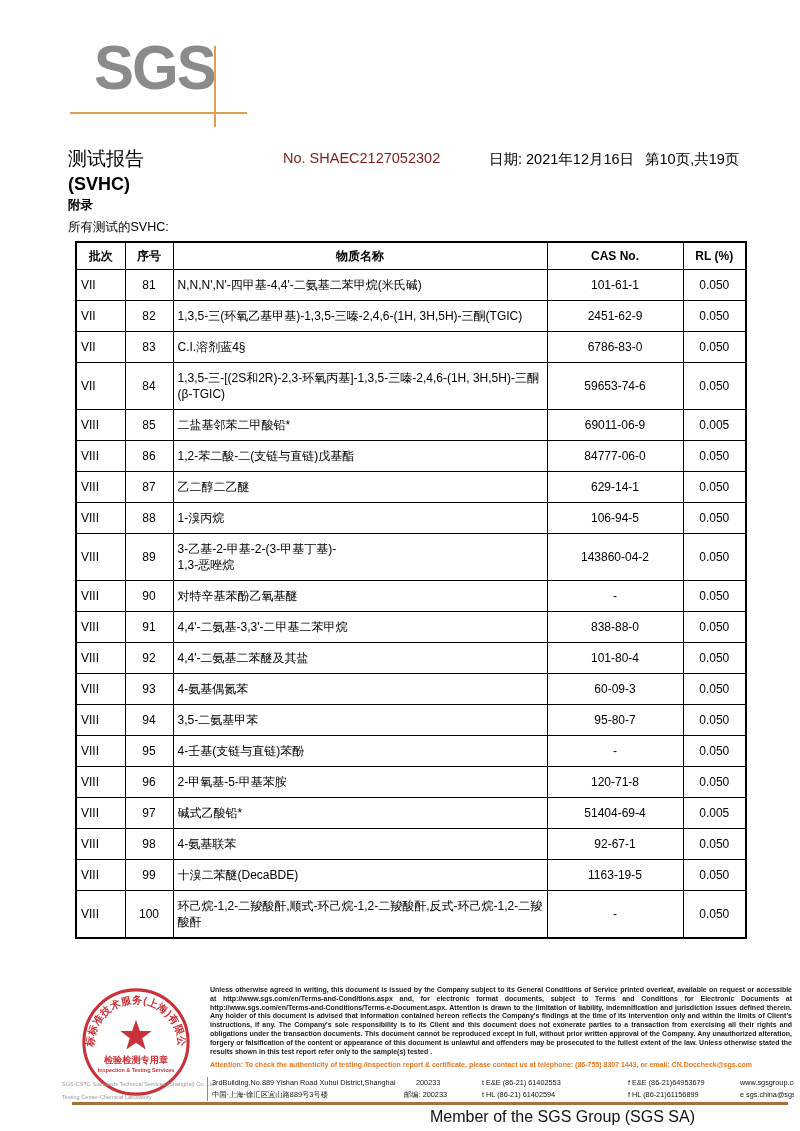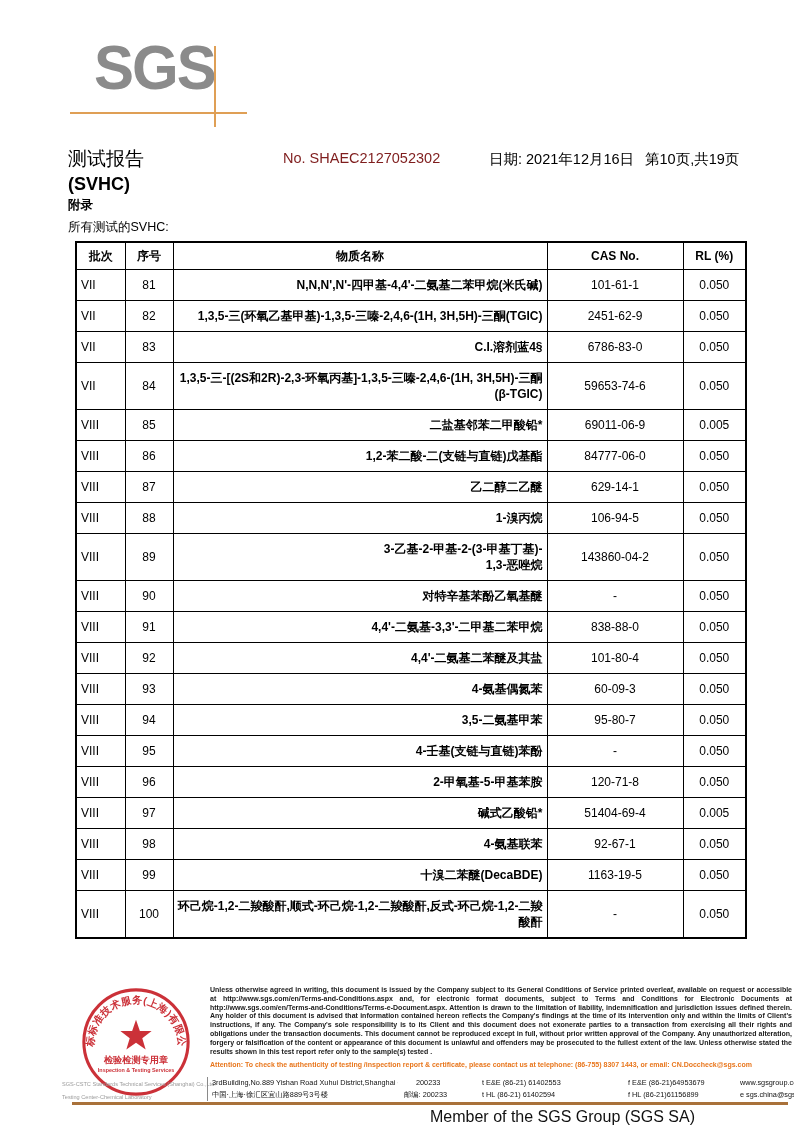--- a/index.html
+++ b/index.html
@@ -41,21 +41,21 @@
   .svhc-table th, .svhc-table td {
     border:1px solid #000;
     padding:7px 4px;
     line-height:16px;
     vertical-align:middle;
   }
   .svhc-table { border:2px solid #000; }
   .svhc-table th { font-weight:bold; text-align:center; padding:5px 6px; }
   .col-batch { width:49px;  }
   .col-no    { width:48px;  text-align:center; }
-  .col-name  { width:374px; text-align:right; padding-left:4px; white-space:pre-line;font-weight:bold; }
+  .col-name  { width:374px; text-align:left; padding-left:4px; white-space:pre-line; }
   .col-cas   { width:136px; text-align:center; }
   .col-rl    { width:63px;  text-align:center;margin-left:24px; }
 
   
   .legal-block {
     position:absolute; left:210px; top:986px; width:582px;
     font-size:7px; line-height:8.8px; text-align:justify; color:#1a1a1a;
     font-weight:bold;
   }
   .attention-block {

